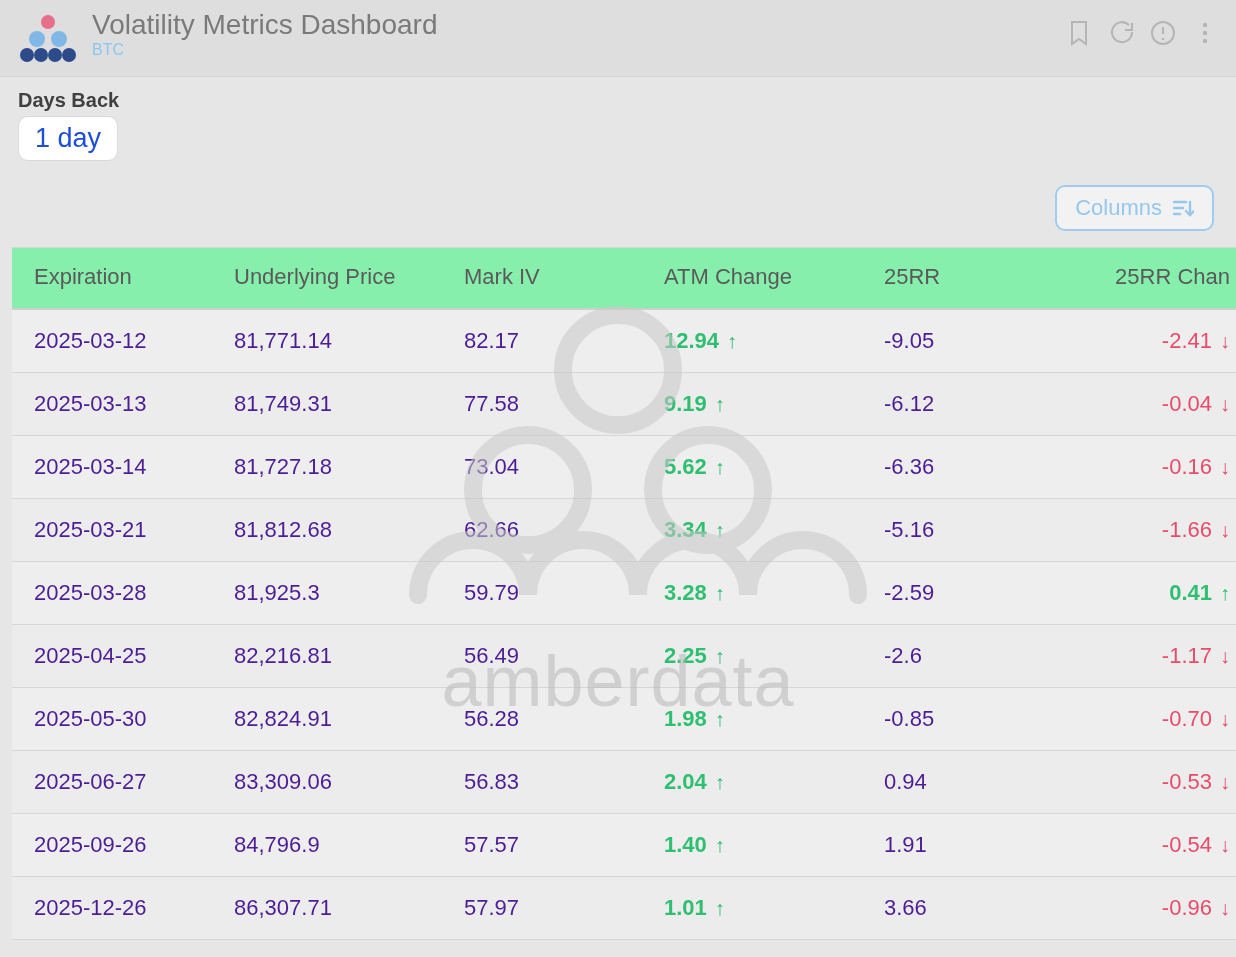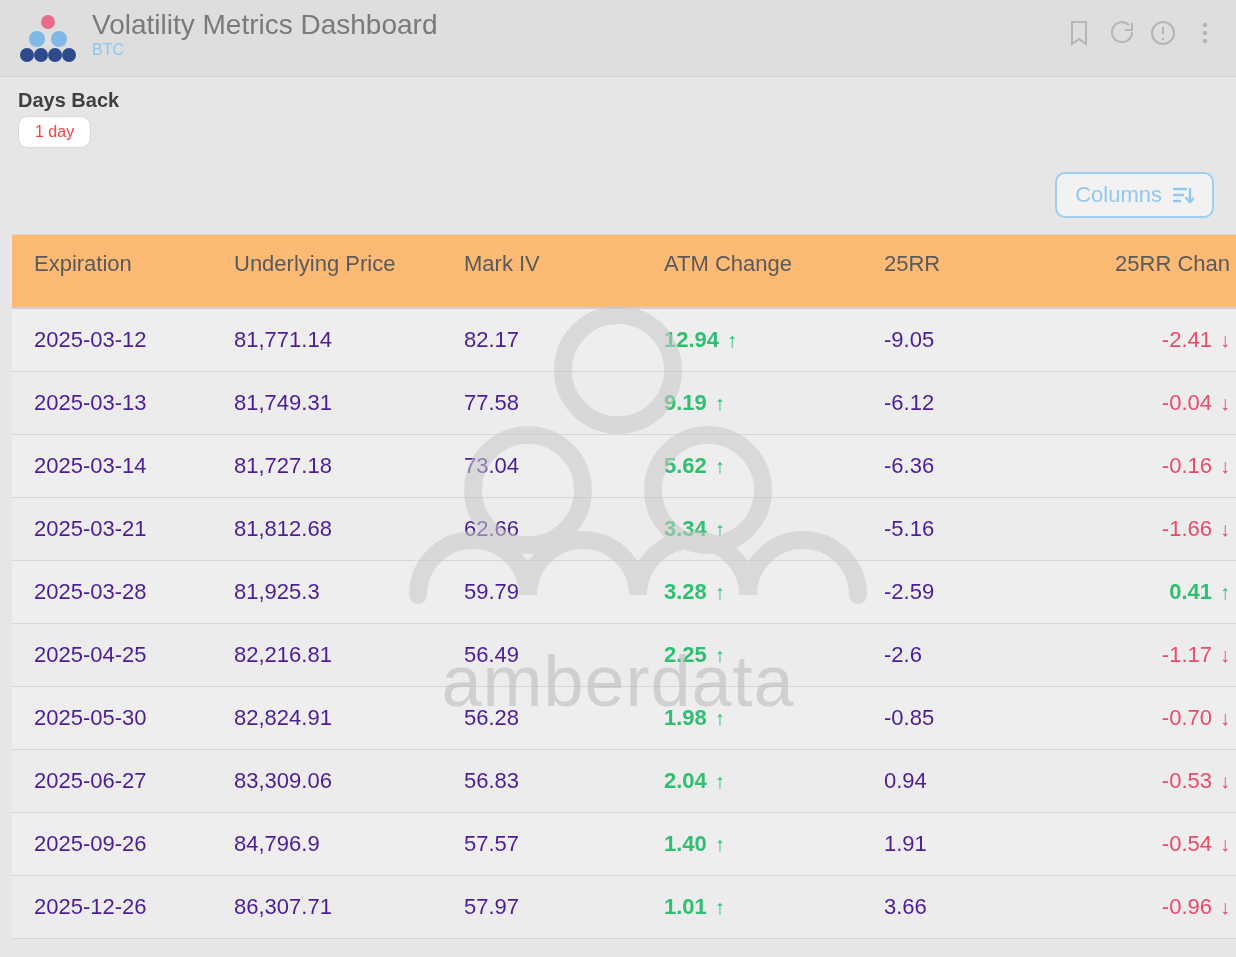--- a/index.html
+++ b/index.html
@@ -88,22 +88,22 @@
     font-weight: 600;
     color: #404040;
     margin-bottom: 4px;
   }
   .select-pill {
     display: inline-block;
     background: #fff;
     border: 1px solid #d9d9d9;
     border-radius: 10px;
     padding: 6px 16px;
-    font-size: 16px;
-    color: #ef4444;
+    font-size: 27px;
+    color: #1d4ed8;
     cursor: pointer;
   }
 
   
   .columns-row {
     display: flex;
     justify-content: flex-end;
     padding: 20px 22px 10px 22px;
   }
   .columns-btn {
@@ -128,24 +128,24 @@
   table {
     width: 100%;
     border-collapse: collapse;
     table-layout: fixed;
   }
   thead th {
     text-align: left;
     font-size: 22px;
     font-weight: 500;
     color: #5a5a5a;
-    padding: 16px 14px 30px 22px;
+    padding: 16px 14px 18px 22px;
     border-bottom: 2px solid #cfcfcf;
     border-top: 1px solid #d6d6d6;
-    background: #fdba74;
+    background: #86efac;
     white-space: nowrap;
     overflow: hidden;
   }
   tbody td {
     font-size: 22px;
     color: #4c1d95;
     padding: 18px 14px 18px 22px;
     border-bottom: 1px solid #d6d6d6;
     white-space: nowrap;
   }

